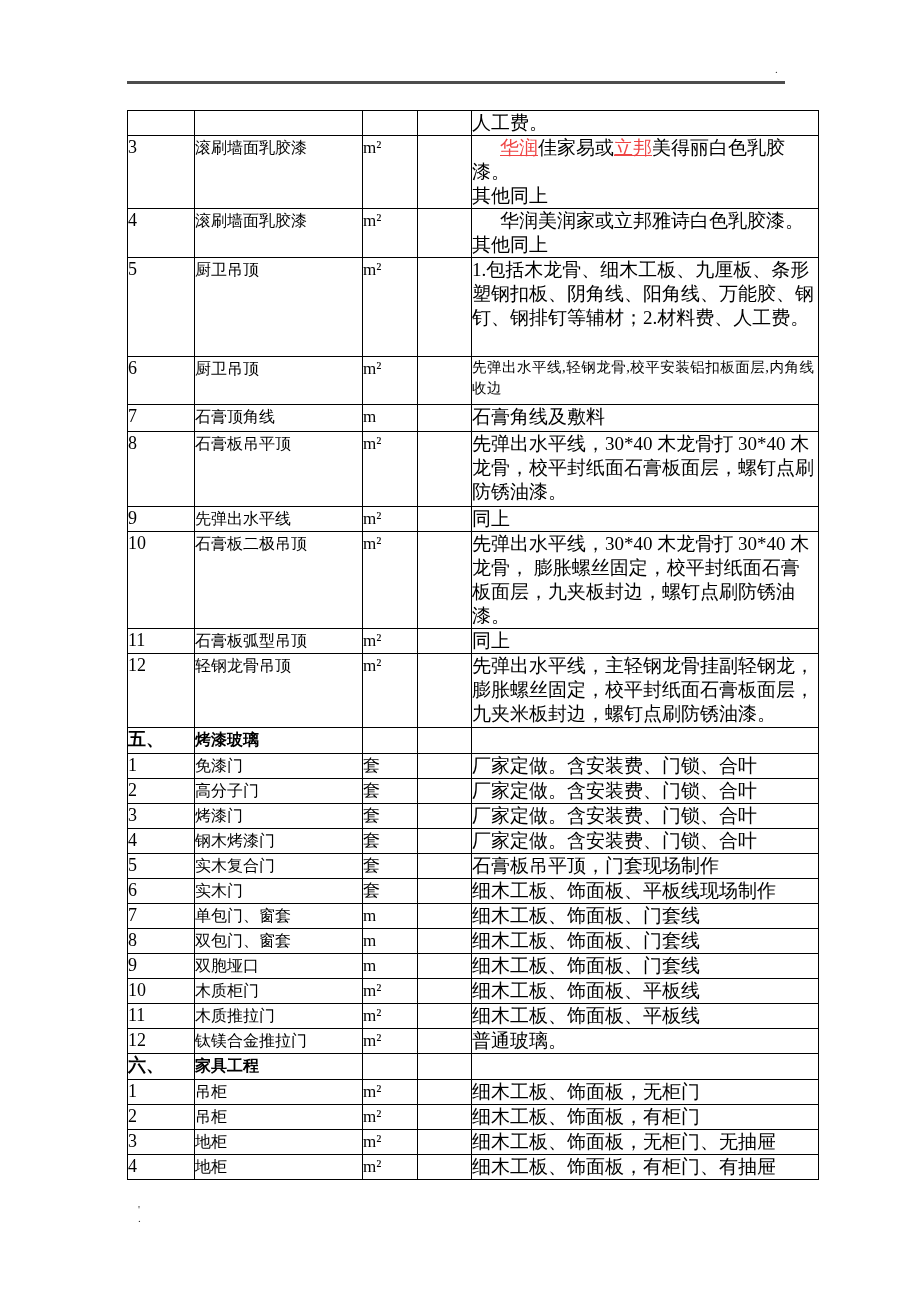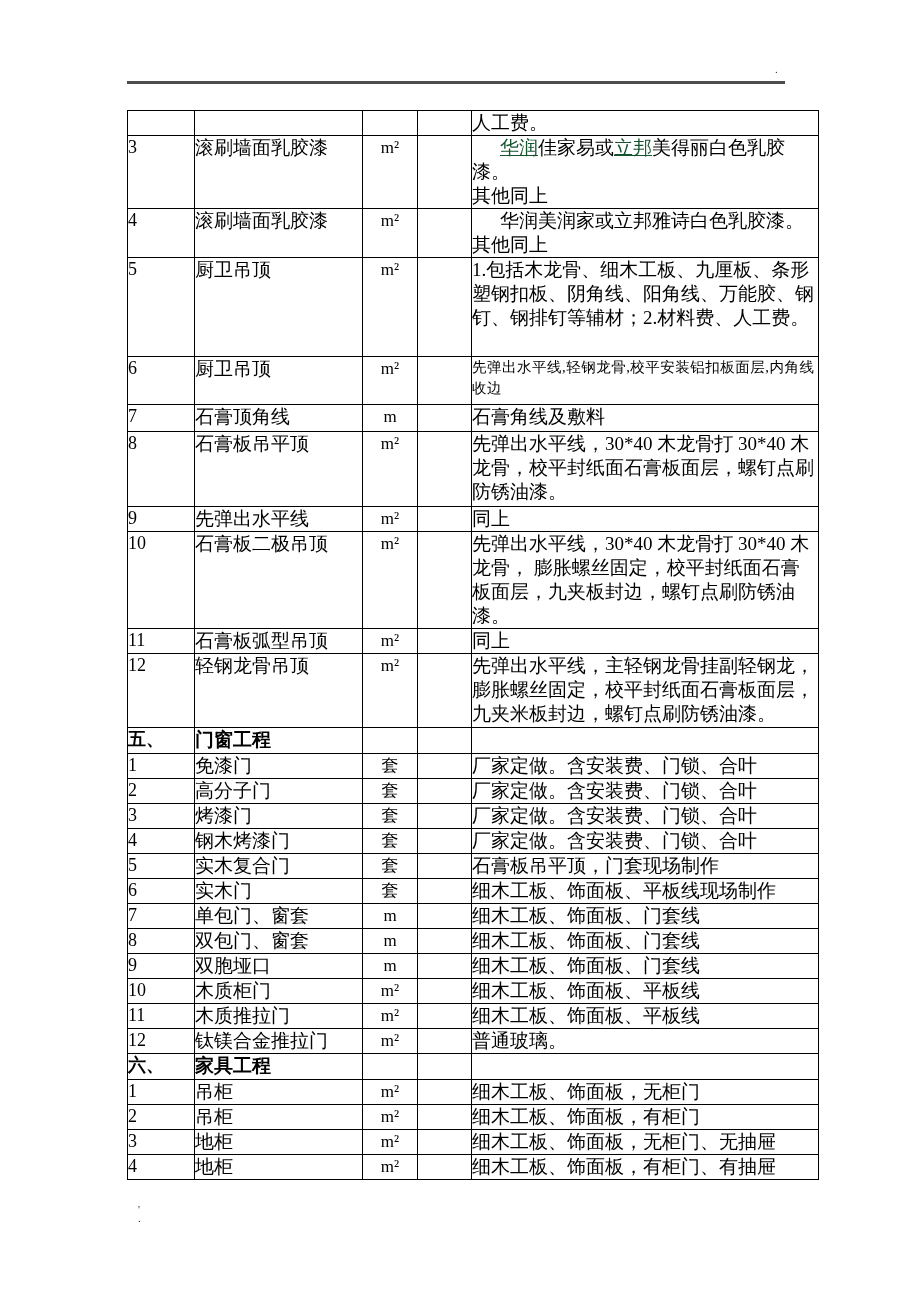--- a/index.html
+++ b/index.html
@@ -38,28 +38,28 @@
     border-collapse:collapse;
     table-layout:fixed;
   }
   table.price-table td{
     border:1px solid #000;
     vertical-align:top;
     padding:0;
     overflow:hidden;
   }
   td.c-num{ padding:1px 2px 0 8px; font-size:18px; line-height:23px;}
-  td.c-name{ padding:1px 2px 0 9px; font-size:19px; line-height:24px;}
-  td.c-unit{ padding:1px 2px 0 9px; font-size:17px; line-height:23px;text-align:center;}
+  td.c-name{ padding:1px 2px 0 9px; font-size:16px; line-height:24px;}
+  td.c-unit{ padding:1px 2px 0 9px; font-size:17px; line-height:23px;}
   td.c-price{ padding:1px 2px;}
   td.c-desc{ padding:1px 4px 1px 6px; font-size:19px; line-height:24px;}
   td.c-desc.small{ font-size:14.5px; line-height:21px; letter-spacing:0.5px;}
   td.bold{ font-weight:bold; }
   .indent{ text-indent:28px; }
-  a.doc-link{ color:#14532d; text-decoration:underline; cursor:pointer;}
+  a.doc-link{ color:#ef4444; text-decoration:underline; cursor:pointer;}
 </style>
 </head>
 <body>
 
 <div class="page">
   <div class="top-rule"></div>
   <span class="top-mark">.</span>
 
   <table class="price-table">
     <colgroup>
@@ -166,21 +166,21 @@
           <td class="c-num">12</td>
           <td class="c-name">轻钢龙骨吊顶</td>
           <td class="c-unit">m²</td>
           <td class="c-price"></td>
           <td class="c-desc">
             <div>先弹出水平线，主轻钢龙骨挂副轻钢龙， 膨胀螺丝固定，校平封纸面石膏板面层，九夹米板封边，螺钉点刷防锈油漆。</div>
           </td>
         </tr>
         <tr style="height: 26px;">
           <td class="c-num bold">五、</td>
-          <td class="c-name bold">门窗工程</td>
+          <td class="c-name bold">烤漆玻璃</td>
           <td class="c-unit"></td>
           <td class="c-price"></td>
           <td class="c-desc"></td>
         </tr>
         <tr style="height: 25px;">
           <td class="c-num">1</td>
           <td class="c-name">免漆门</td>
           <td class="c-unit">套</td>
           <td class="c-price"></td>
           <td class="c-desc">

